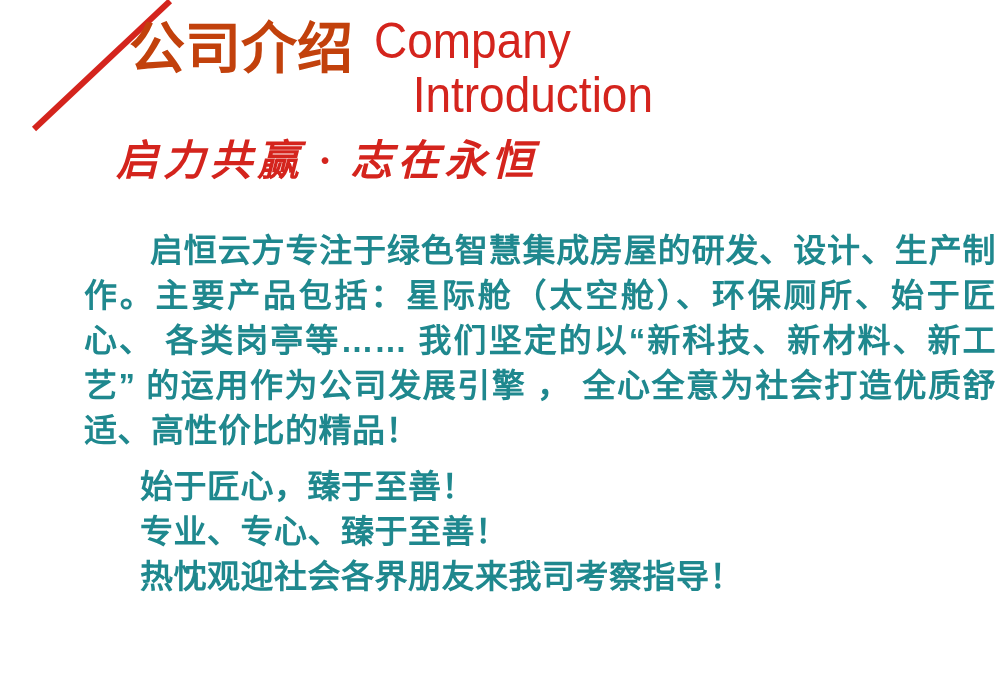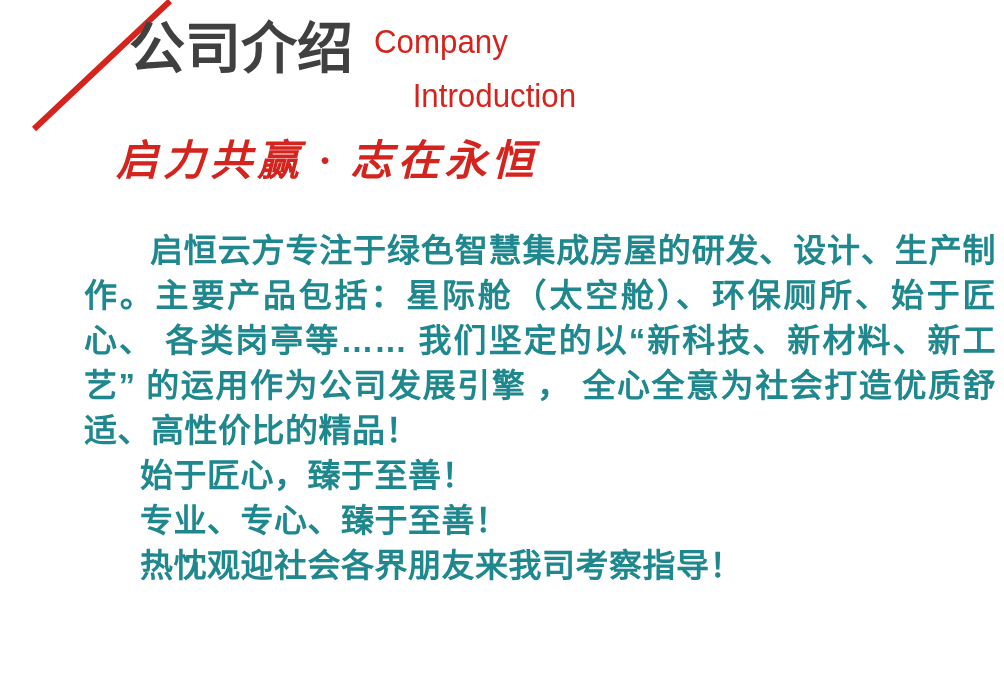--- a/index.html
+++ b/index.html
@@ -41,31 +41,31 @@
 
   #title-cn {
     position: absolute;
     left: 129px;
     top: 18px;
     font-family: "Liberation Sans", "DejaVu Sans", sans-serif;
     font-weight: bold;
     font-size: 56px;
     line-height: 62px;
     letter-spacing: 0px;
-    color: #404040;
+    color: #c2410c;
     white-space: nowrap;
   }
 
   #title-en {
     position: absolute;
     left: 374px;
     top: 14px;
     color: #D4241D;
     font-family: "Liberation Sans Narrow", "Liberation Sans", "DejaVu Sans Condensed", sans-serif;
-    font-size: 34px;
+    font-size: 50px;
     line-height: 54px;
     font-weight: 400;
     white-space: nowrap;
   }
   #title-en .en-line1 {
     display: block;
     transform: scaleX(0.92);
     transform-origin: left center;
   }
   #title-en .en-line2 {
@@ -110,20 +110,21 @@
     text-align: justify;
     text-justify: inter-character;
   }
 
   #body-copy .tag-line {
     margin: 0;
     text-indent: 56px;
     white-space: nowrap;
   }
   #body-copy .tag-line.first-tag {
+    margin-top: 11px;
   }
 </style>
 </head>
 <body>
 
 <div id="page">
 
   <div id="header">
 
     <svg id="slash-rule" viewBox="0 0 210 132" width="210" height="132" aria-hidden="true">

